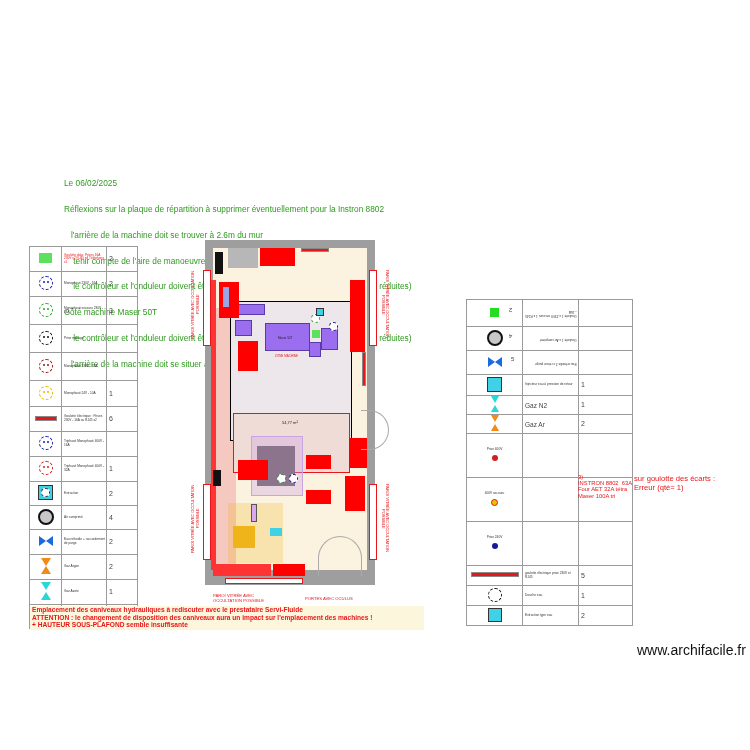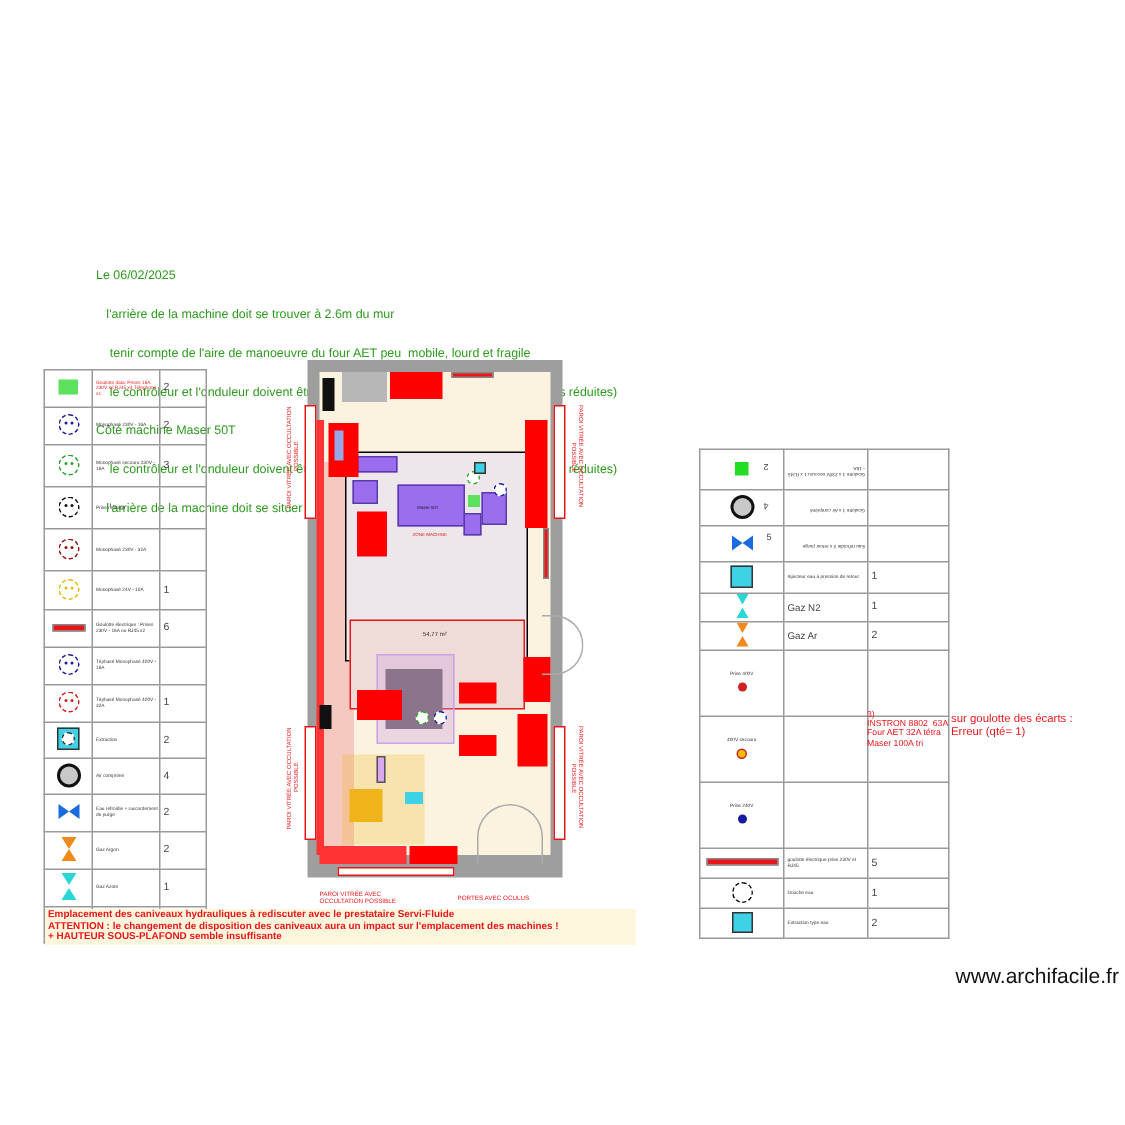--- a/index.html
+++ b/index.html
@@ -42,20 +42,21 @@
   .watermark { left: 637px; top: 642px; font-size: 14px; color: #111; }
 </style>
 </head>
 <body>
 
 <div class="abs title">
 </div>
 
 <div class="abs notes">
   <div>Le 06/02/2025</div>
+  <div>Réflexions sur la plaque de répartition à supprimer éventuellement pour la Instron 8802</div>
   <div>   l'arrière de la machine doit se trouver à 2.6m du mur</div>
   <div>    tenir compte de l'aire de manoeuvre du four AET peu  mobile, lourd et fragile</div>
   <div>    le contrôleur et l'onduleur doivent être proches de la machine (longueurs de câbles réduites)</div>
   <div>Côté machine Maser 50T</div>
   <div>    le contrôleur et l'onduleur doivent être proches de la machine (longueurs de câbles réduites)</div>
   <div>   l'arrière de la machine doit se situer à 2.20m du mur</div>
 </div>
 
 <table class="abs legend" style="left:29px; top:246px; width:108px;">
   <colgroup>

